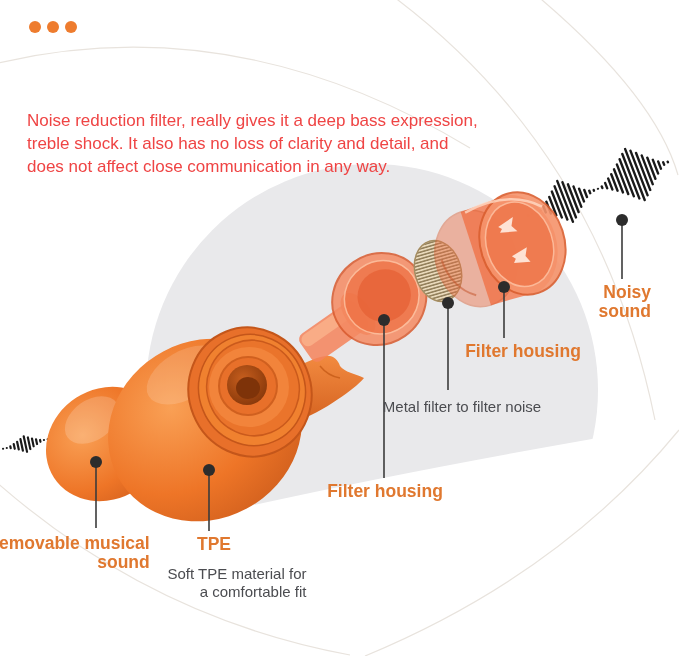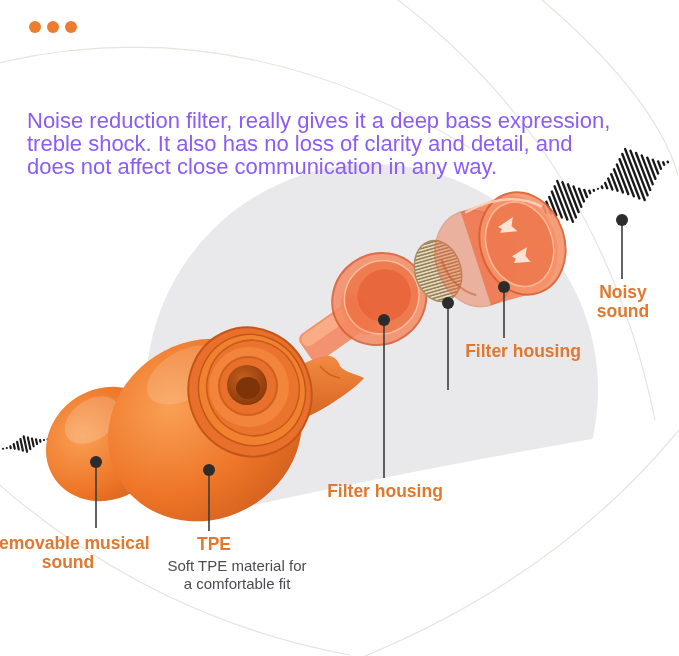--- a/index.html
+++ b/index.html
@@ -6,27 +6,27 @@
   html,body { background:#fff; }
   body { font-family:"Liberation Sans", sans-serif; }
   .stage { position:relative; width:679px; height:656px; background:#fff; overflow:hidden; }
   .stage svg.art { position:absolute; left:0; top:0; }
 
   .dots { position:absolute; left:29px; top:21px; display:flex; gap:6px; }
   .dots i { width:12px; height:12px; border-radius:50%; background:#EE7C2E; }
 
   .title { position:absolute; left:26px; top:50px; font-size:46px; font-weight:800;
            letter-spacing:0; color:#EE7C2E; white-space:nowrap; }
-  .intro { position:absolute; left:27px; top:109px; font-size:22px; line-height:23px;
-           color:#8b5cf6; white-space:pre-line; }
-
-  .callout { position:absolute; transform:translateX(-50%); text-align:center; }
+  .intro { position:absolute; left:27px; top:109px; font-size:17px; line-height:23px;
+           color:#ef4444; white-space:pre-line; }
+
+  .callout { position:absolute; transform:translateX(-50%); text-align:right; }
   .co-label { font-size:17.5px; font-weight:700; color:#E0782F; white-space:pre-line; line-height:19px; }
   .co-desc  { margin-top:4px; font-size:15px; line-height:18px; color:#4B4C50; white-space:pre-line; }
-  .co-desc.solo { margin-top:0; }
+  .co-desc.solo { margin-top:8px; }
 </style>
 </head>
 <body>
 
 <div class="stage">
 
   <svg class="art" width="679" height="656" viewBox="0 0 679 656">
     <defs>
       <radialGradient id="gdome" cx="0.38" cy="0.32" r="0.9">
         <stop offset="0" stop-color="#F9A055"></stop>
@@ -208,20 +208,21 @@
 
   <div class="callout" style="left:623px; top:283px;">
     <div class="co-label">Noisy sound</div>
   </div>
 
   <div class="callout" style="left:523px; top:342px;">
     <div class="co-label">Filter housing</div>
   </div>
 
   <div class="callout" style="left:462px; top:394px;">
+    <div class="co-desc">Metal filter to filter noise</div>
   </div>
 
   <div class="callout" style="left:385px; top:482px;">
     <div class="co-label">Filter housing</div>
   </div>
 
   <div class="callout" style="left:214px; top:535px;">
     <div class="co-label">TPE</div>
   </div>
   <div class="callout" style="left:237px; top:557px;">

